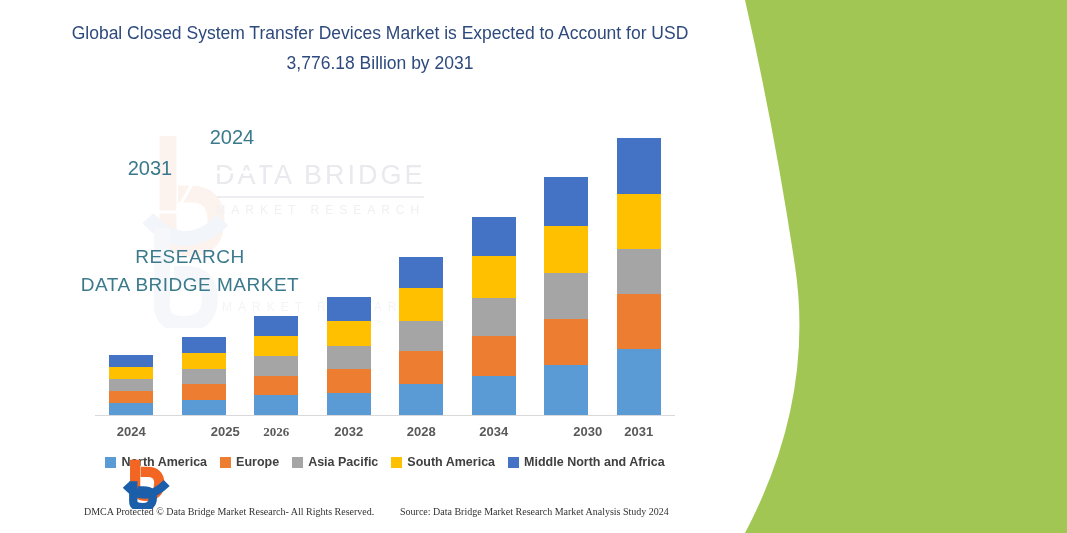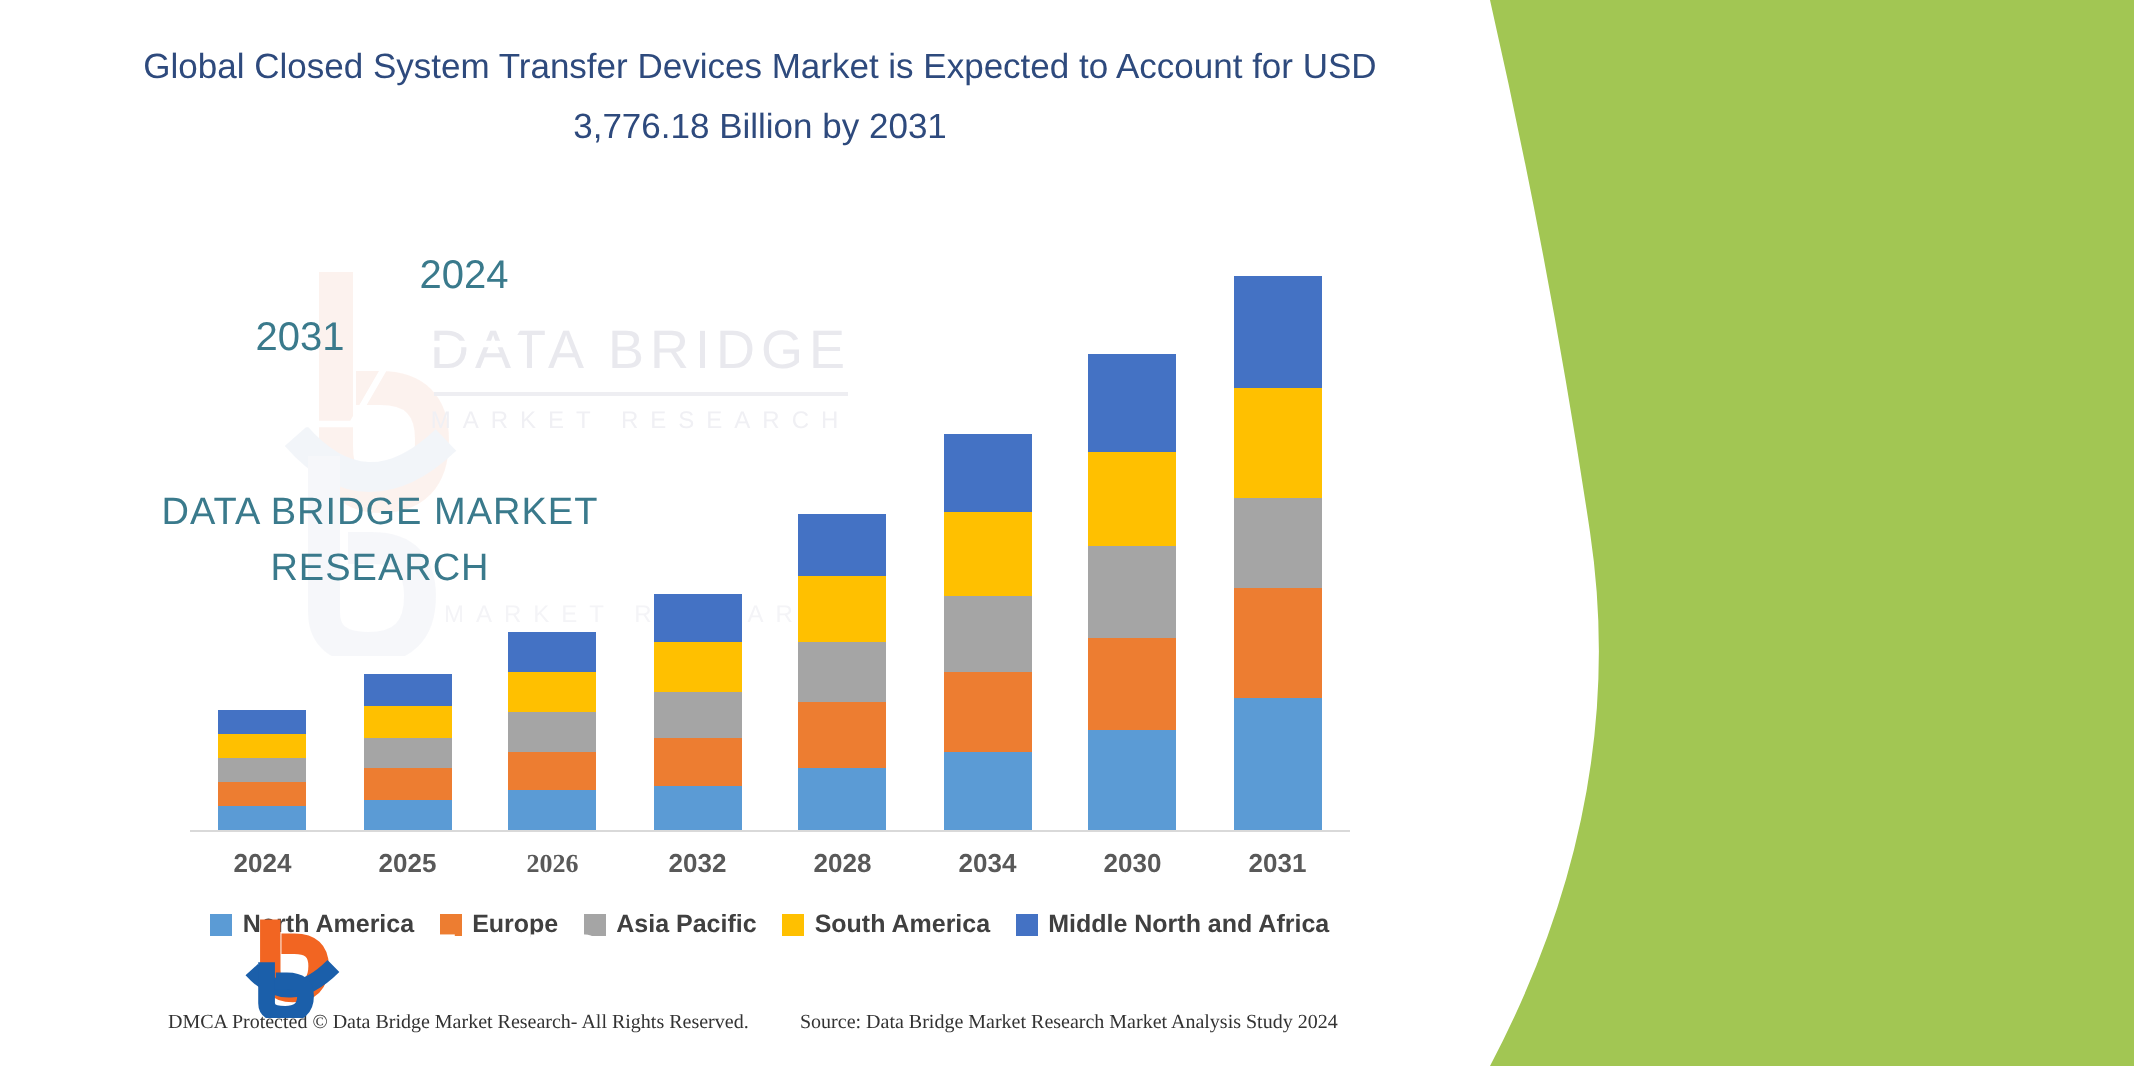--- a/index.html
+++ b/index.html
@@ -248,26 +248,26 @@
         <div class="seg" style="background: rgb(91, 155, 213); height: 24.1007%;"></div>
         <div class="seg" style="background: rgb(237, 125, 49); height: 19.7842%;"></div>
         <div class="seg" style="background: rgb(165, 165, 165); height: 16.1871%;"></div>
         <div class="seg" style="background: rgb(255, 192, 0); height: 19.7842%;"></div>
         <div class="seg" style="background: rgb(68, 114, 196); height: 20.1439%;"></div>
       </div>
     </div>
   <div class="axis-line"></div>
   <div class="x-labels" id="x-labels">
       <div class="x-label" style="left: 0.25px;">2024</div>
-      <div class="x-label" style="left: 72.75px;">2025</div>
+      <div class="x-label" style="left: 72.75px; text-align: right;">2025</div>
       <div class="x-label" style="left: 145.25px; font-family: Liberation Serif, serif;">2026</div>
       <div class="x-label" style="left: 217.75px;">2032</div>
       <div class="x-label" style="left: 290.25px;">2028</div>
       <div class="x-label" style="left: 362.75px;">2034</div>
-      <div class="x-label" style="left: 435.25px;">2030</div>
+      <div class="x-label" style="left: 435.25px; text-align: right;">2030</div>
       <div class="x-label" style="left: 507.75px;">2031</div>
     </div>
 
   <div class="legend" id="legend">
       <div class="legend-item">
         <span class="legend-swatch" style="background: rgb(91, 155, 213);"></span>
         <span class="legend-label">North America</span>
       </div>
       <div class="legend-item">
         <span class="legend-swatch" style="background: rgb(237, 125, 49);"></span>
@@ -302,22 +302,22 @@
   <div class="hex-wrap">
     <svg width="230" height="120" viewBox="0 0 230 120">
       <polygon points="135,4 178,4 200,40 178,76 135,76 113,40" fill="none" stroke="#ffffff" stroke-width="3.2"></polygon>
       <polygon points="48,26 100,26 126,71 100,116 48,116 22,71" fill="none" stroke="#ffffff" stroke-width="3.2"></polygon>
       <text x="156" y="48" text-anchor="middle" fill="#3A7A8C" font-family="Liberation Sans, sans-serif" font-size="20">2024</text>
       <text x="74" y="79" text-anchor="middle" fill="#3A7A8C" font-family="Liberation Sans, sans-serif" font-size="20">2031</text>
     </svg>
   </div>
 
   <div class="brand-center">
+    <div>RESEARCH</div>
     <div>DATA BRIDGE MARKET</div>
-    <div>RESEARCH</div>
   </div>
 
   <div class="logo-bottom">
     <svg class="logo-mark" viewBox="0 0 60 56">
       <path d="M14 3 L14 30 Q14 42 26 42 Q40 42 40 28 Q40 16 27 16 L20 16" fill="none" stroke="#F26522" stroke-width="11" stroke-linecap="butt"></path>
       <path d="M4 30 Q24 52 48 28" fill="none" stroke="#1B5FAA" stroke-width="9"></path>
       <path d="M12 26 L12 48 Q12 54 22 54 Q33 54 33 44 Q33 36 23 36 L17 36" fill="none" stroke="#1B5FAA" stroke-width="9"></path>
     </svg>
     <div class="logo-text">
       <div class="lt-main">DATA BRIDGE</div>

